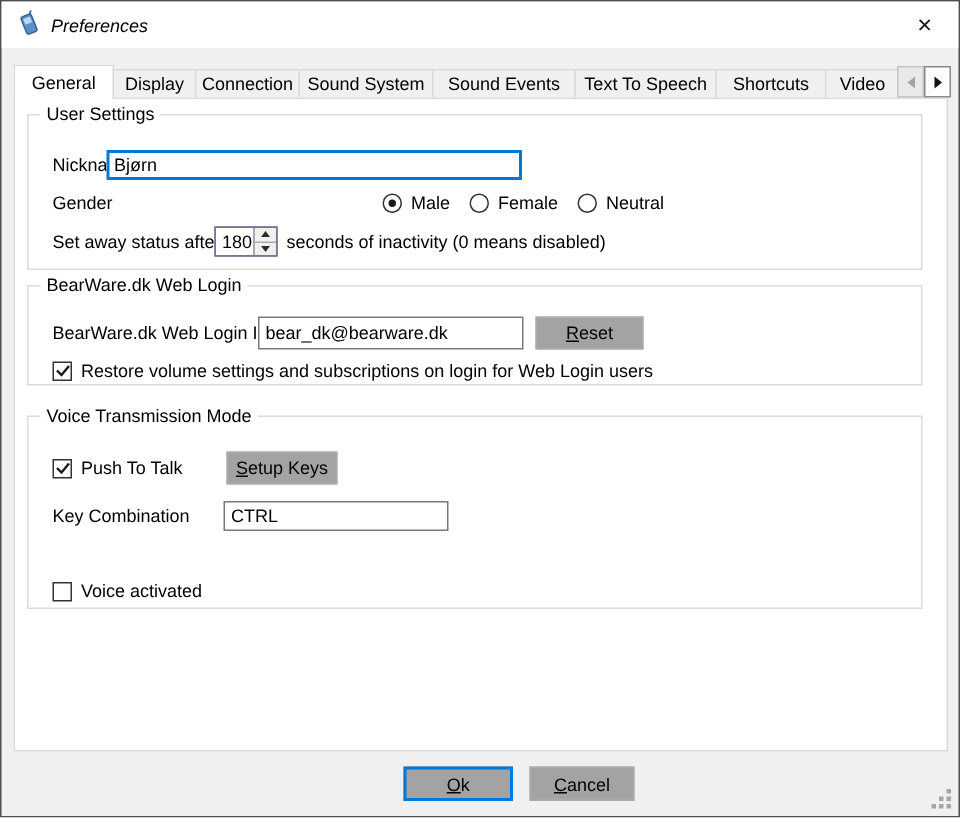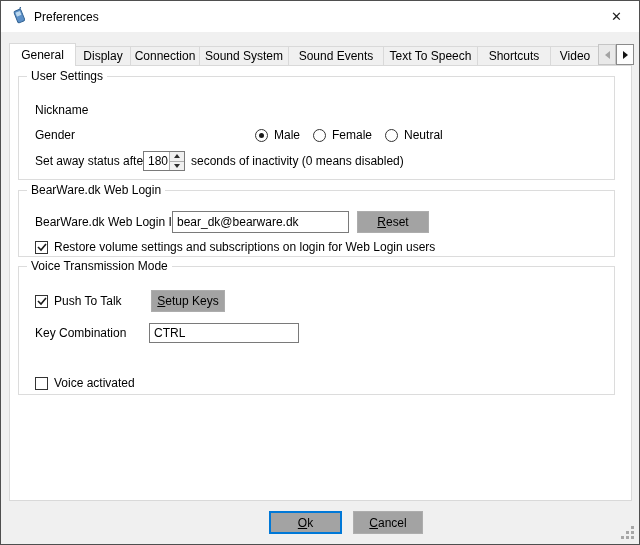--- a/index.html
+++ b/index.html
@@ -5,21 +5,21 @@
   * { margin:0; padding:0; box-sizing:border-box; }
   html,body { background:#fff; }
   body { font-family:"Liberation Sans","DejaVu Sans",sans-serif; font-size:12px; color:#000; }
 
   .window { position:relative; width:640px; height:545px; background:#f0f0f0;
             border:1px solid #4f4f4f; overflow:hidden; }
 
   
   .titlebar { position:absolute; left:0; top:0; width:100%; height:31px; background:#fff; }
   .app-icon { position:absolute; left:9px; top:6px; width:18px; height:18px; }
-  .title { position:absolute; left:33px; top:0; height:31px; display:flex; align-items:center; }
+  .title { position:absolute; left:33px; top:0; height:31px; display:flex; align-items:center;font-style:italic; }
   .close { position:absolute; right:0; top:0; width:45px; height:31px; display:flex;
            align-items:center; justify-content:center; font-size:13px; color:#1a1a1a; cursor:default; }
 
   
   .tabbar { position:absolute; left:8px; top:42px; width:590px; height:23px;
             display:flex; align-items:flex-end; overflow:hidden; }
   .tab { flex:0 0 auto; height:19px; margin-bottom:1px; background:#f0f0f0;
          border:1px solid #d9d9d9; border-bottom:none;
          display:flex; align-items:center; justify-content:center; position:relative; z-index:1; }
   .tab + .tab { margin-left:-1px; }
@@ -38,21 +38,21 @@
                border-left:5px solid #111; }
 
   
   .pane { position:absolute; left:8px; top:64px; width:623px; height:436px;
           background:#fff; border:1px solid #d9d9d9; }
 
   .group { position:absolute; left:8px; width:597px; border:1px solid #dcdcdc; }
   .group-title { position:absolute; top:-8px; left:8px; background:#fff; padding:0 4px; white-space:nowrap; }
   #g-user  { top:10px;  height:104px; }
   #g-web   { top:124px; height:67px;  }
-  #g-voice { top:200px; height:129px; }
+  #g-voice { top:211px; height:129px; }
 
   .abs { position:absolute; display:flex; align-items:center; }
 
   input.txt { font:inherit; color:#000; background:#fff; border:1px solid #7a7a7a; padding:0 4px; outline:none; }
   input.txt.focused { border:2px solid #0078d7; padding:0 3px; }
 
   .btn { background:#a3a3a3; border:1px solid #adadad; font:inherit; color:#000;
          display:flex; align-items:center; justify-content:center; cursor:default; }
   .btn-default { border:2px solid #0078d7; }
 
@@ -143,20 +143,21 @@
         <i class="tri-right"></i>
       </div>
   </div>
 
   <div class="pane">
 
     <div class="group" id="g-user">
       <span class="group-title">User Settings</span>
 
       <span class="abs" style="left:16px; top:23px; height:20px;">Nickname</span>
+      <input class="txt focused" style="position: absolute; left: 52px; top: 23px; width: 277px; height: 20px;" value="Bjørn">
 
       <span class="abs" style="left:16px; top:50px; height:16px;">Gender</span>
       <div class="abs radio-row" style="left:236px; top:50px; height:16px;">
         <span class="opt">
           <span class="rb checked">
               <span class="dot"></span>
             </span>
           <span>Male</span>
         </span>
         <span class="opt">

